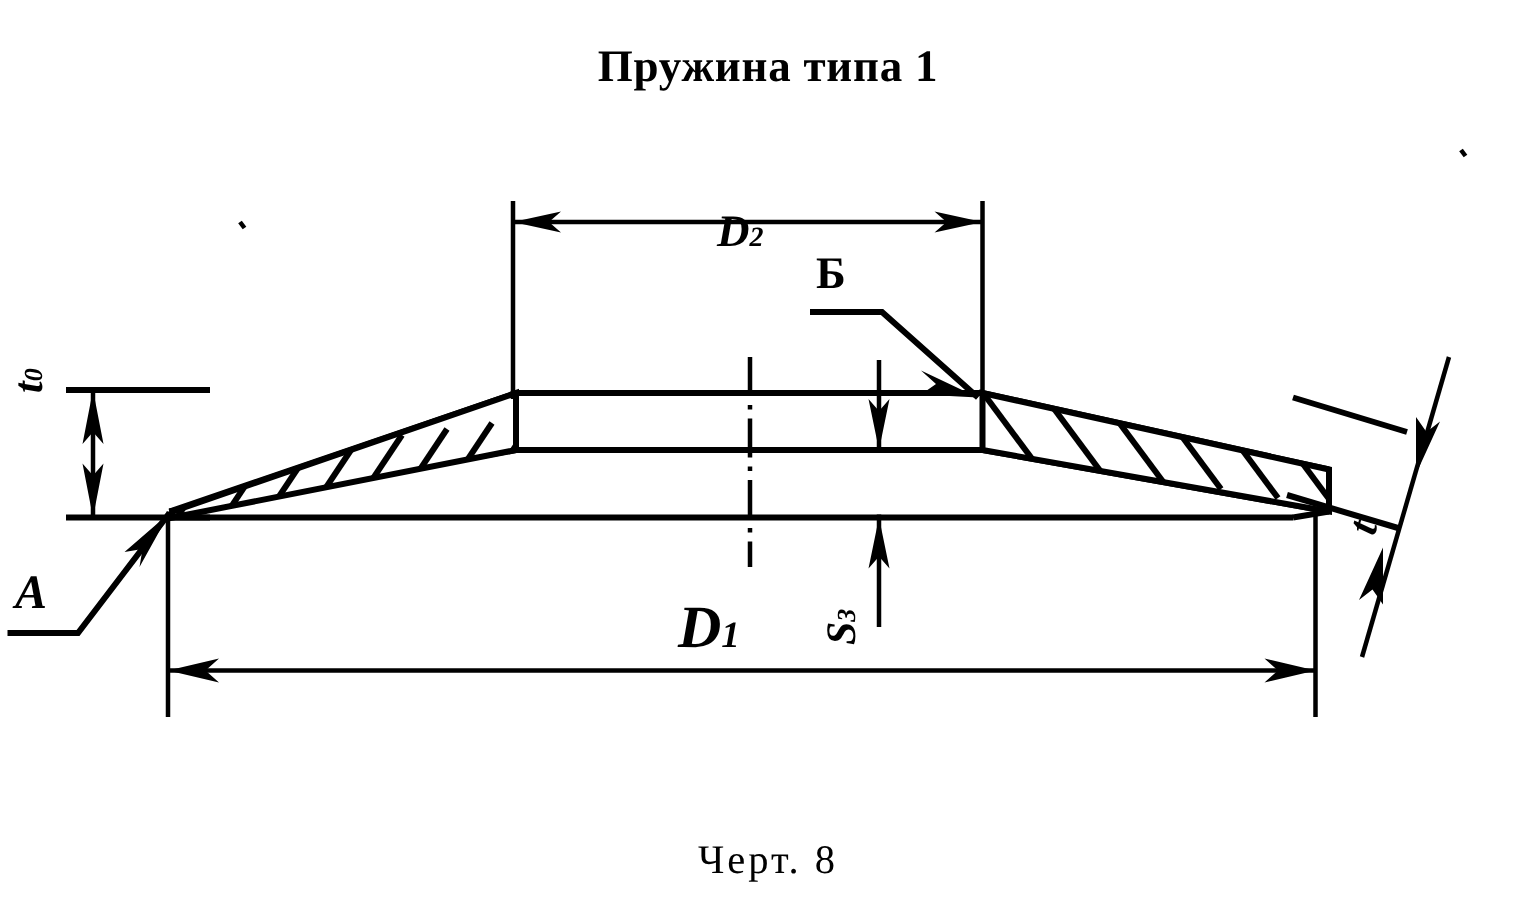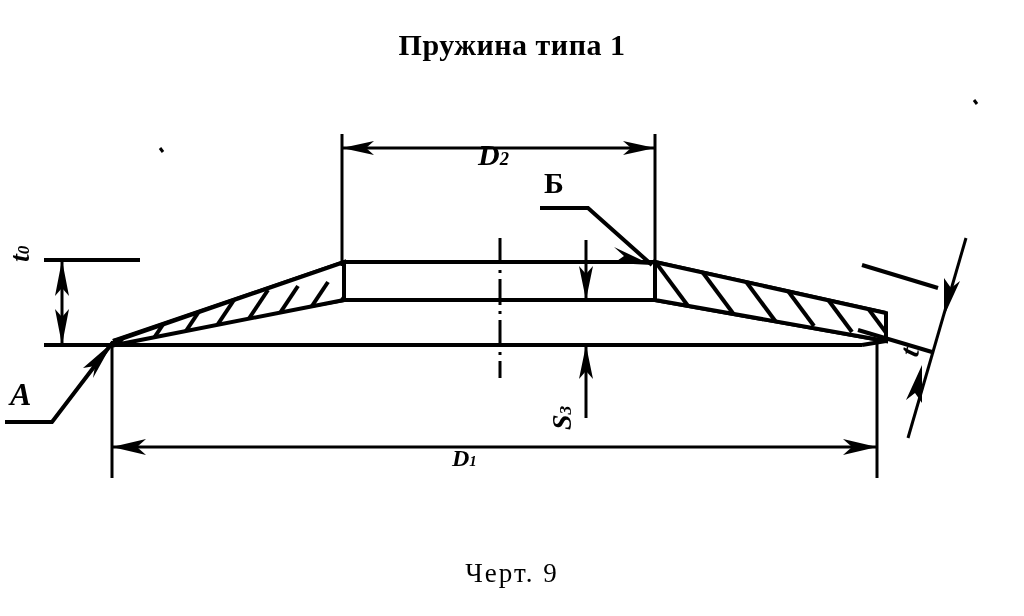--- a/index.html
+++ b/index.html
@@ -10,21 +10,21 @@
   .ttl{position:absolute;left:0;top:28px;width:1024px;text-align:center;
        font-family:"Liberation Serif",serif;font-weight:bold;font-size:30px;
        letter-spacing:0.5px;}
   .cap{position:absolute;left:0;top:558px;width:1024px;text-align:center;
        font-family:"Liberation Serif",serif;font-weight:normal;font-size:27px;
        letter-spacing:2px;}
   .lbl{position:absolute;font-family:"Liberation Serif",serif;font-style:italic;
        font-weight:bold;color:#000;white-space:nowrap;line-height:1;}
   .sub{font-size:0.62em;font-style:italic;}
   #lbl-d2{left:478px;top:108px;font-size:30px;margin-top:32px;}
-  #lbl-d1{left:452px;top:398px;font-size:24px;margin-top:48px;}
+  #lbl-d1{left:452px;top:398px;font-size:40px;}
   #lbl-a{left:10px;top:378px;font-size:32px;}
   #lbl-b{left:544px;top:168px;font-size:30px;font-style:normal;}
   #lbl-t0{left:6px;top:262px;font-size:28px;
           transform:rotate(-90deg);transform-origin:left top;}
   #lbl-s3{left:548px;top:430px;font-size:28px;
           transform:rotate(-90deg);transform-origin:left top;}
   #lbl-t{left:895px;top:352px;font-size:28px;
          transform:rotate(-75deg);transform-origin:left top;}
 </style>
 </head>
@@ -141,14 +141,14 @@
   </svg>
 
   <div class="lbl" id="lbl-d2"><span>D</span><span class="sub">2</span></div>
   <div class="lbl" id="lbl-d1"><span>D</span><span class="sub">1</span></div>
   <div class="lbl" id="lbl-t0"><span>t</span><span class="sub">0</span></div>
   <div class="lbl" id="lbl-s3"><span>S</span><span class="sub">3</span></div>
   <div class="lbl" id="lbl-t"><span>t</span></div>
   <div class="lbl" id="lbl-a"><span>A</span></div>
   <div class="lbl" id="lbl-b"><span>Б</span></div>
 
-  <div class="cap">Черт.  9</div>
+  <div class="cap">Черт.  8</div>
 </div>
 
 </body></html>

